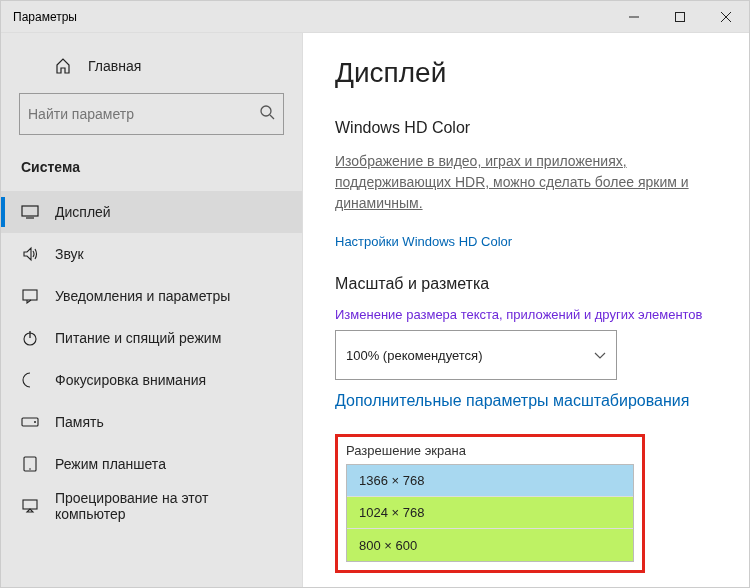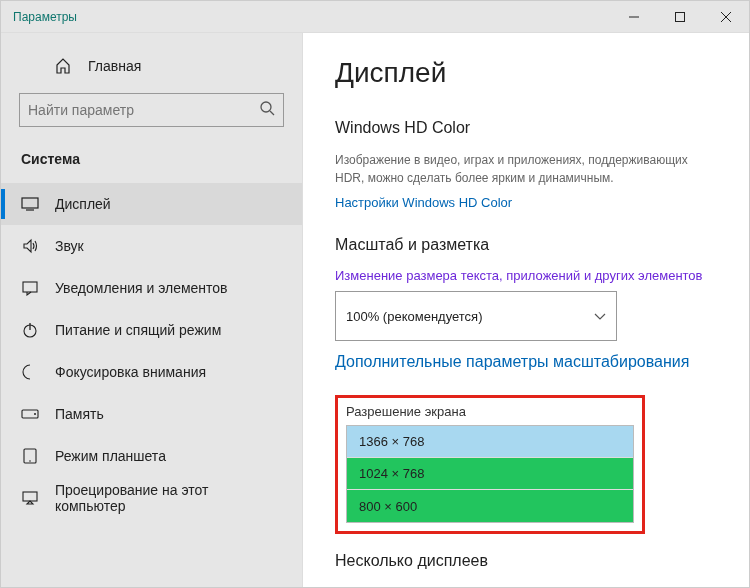--- a/index.html
+++ b/index.html
@@ -1,41 +1,41 @@
 <!DOCTYPE html>
 <html><head>
 <meta charset="utf-8">
 <style>
   * { box-sizing: border-box; margin: 0; padding: 0; font-family: "Segoe UI", Arial, sans-serif; }
   body { width: 750px; height: 588px; background: #fff; overflow: hidden; border: 1px solid #ccc; }
-  .titlebar { height: 32px; display: flex; align-items: center; padding-left: 12px; background: #e6e6e6; font-size: 12px; color: #0f766e; border-bottom: 1px solid #ddd; }
+  .titlebar { height: 32px; display: flex; align-items: center; padding-left: 12px; background: #e6e6e6; font-size: 12px; color: #000000; border-bottom: 1px solid #ddd; }
   .titlebar-spacer { flex: 1; }
   .titlebar-btn { width: 46px; height: 32px; display: flex; align-items: center; justify-content: center; font-size: 10px; color: #222; }
   .titlebar-btn svg { display: block; }
   .content { display: flex; height: calc(100% - 32px); }
   .sidebar { width: 302px; background: #e6e6e6; padding-top: 16px; display: flex; flex-direction: column; border-right: 1px solid #ddd; }
   .home-item { display: flex; align-items: center; padding: 8px 20px; gap: 16px; font-size: 14px; color: #222; margin-left: 33px; }
-  .searchbox { margin: 10px 18px 18px 18px; border: 1px solid #999; height: 34px; display: flex; align-items: center; padding: 0 8px; background: #e6e6e6; }
+  .searchbox { margin: 10px 18px 18px 18px; border: 1px solid #999; height: 42px; display: flex; align-items: center; padding: 0 8px; background: #e6e6e6; }
   .searchbox input { flex: 1; border: none; background: transparent; font-size: 14px; outline: none; color: #666; }
   .section-title { font-weight: 600; font-size: 14px; padding: 6px 20px 16px 20px; color: #222; }
   .nav { list-style: none; }
   .nav-item { display: flex; align-items: center; height: 42px; padding: 0 20px; gap: 16px; font-size: 14px; color: #222; position: relative; }
   .nav-item.active { background: #d9d9d9; }
   .nav-item.active::before { content: ""; position: absolute; left: 0; top: 6px; bottom: 6px; width: 4px; background: #0078d4; }
   .nav-icon { width: 18px; height: 18px; display: flex; align-items: center; justify-content: center; }
   .main { flex: 1; padding: 24px 32px 0 32px; overflow: hidden; color: #222; }
   .page-title { font-size: 28px; font-weight: 400; margin-bottom: 30px; }
   .sec-heading { font-size: 16px; font-weight: 400; margin-bottom: 14px; }
-  .desc { font-size: 12px; color: #666; line-height: 1.5; margin-bottom: 6px; }
+  .desc { font-size: 14px; color: #666; line-height: 1.5; margin-bottom: 18px; text-decoration: underline; }
   .link { color: #0066b4; font-size: 13px; cursor: pointer; display: inline-block; margin-bottom: 26px; }
   .field-label { font-size: 13px; margin-bottom: 8px; color: #6d28d9; }
   .dropdown { width: 282px; height: 50px; border: 1px solid #999; display: flex; align-items: center; padding: 0 10px; font-size: 13px; margin-bottom: 12px; justify-content: space-between; }
   .highlight-box { border: 3px solid #e2231a; padding: 6px 8px 8px 8px; width: 310px; margin-top: 4px; margin-bottom: 18px; }
   .highlight-box .box-label { font-size: 13px; margin-bottom: 6px; color: #333; }
-  .option-list { border: 1px solid #bbb; background: #22c55e; }
+  .option-list { border: 1px solid #bbb; background: #bef264; }
   .option-item { height: 32px; display: flex; align-items: center; padding: 0 12px; font-size: 13px; border-bottom: 1px solid #ddd; }
   .option-item:last-child { border-bottom: none; }
   .option-item.selected { background: #a8d8f0; }
   .link2 { color: #0066b4; font-size: 16px; cursor: pointer; display: inline-block; margin-bottom: 20px; }
 </style>
 </head>
 <body>
 
 <div class="titlebar">
   <span>Параметры</span>
@@ -98,21 +98,21 @@
           </span>
         <span>Звук</span>
       </li>
       <li class="nav-item">
         <span class="nav-icon">
             <svg width="16" height="16" viewBox="0 0 16 16">
               <rect x="1" y="2" width="14" height="10" fill="none" stroke="#222" stroke-width="1.1"></rect>
               <path d="M5 12 L5 15 L9 12" fill="none" stroke="#222" stroke-width="1.1"></path>
             </svg>
           </span>
-        <span>Уведомления и элементов</span>
+        <span>Уведомления и параметры</span>
       </li>
       <li class="nav-item">
         <span class="nav-icon">
             <svg width="16" height="16" viewBox="0 0 16 16">
               <circle cx="8" cy="9" r="6" fill="none" stroke="#222" stroke-width="1.1"></circle>
               <line x1="8" y1="1" x2="8" y2="8" stroke="#222" stroke-width="1.3"></line>
             </svg>
           </span>
         <span>Питание и спящий режим</span>
       </li>

